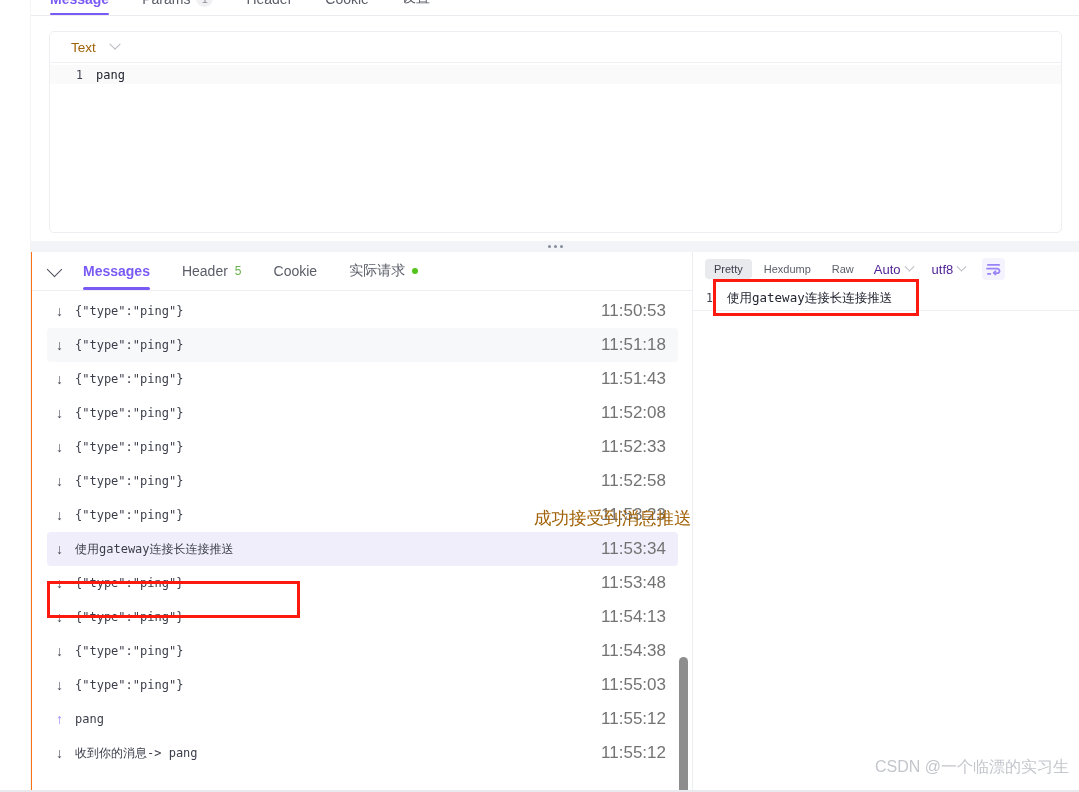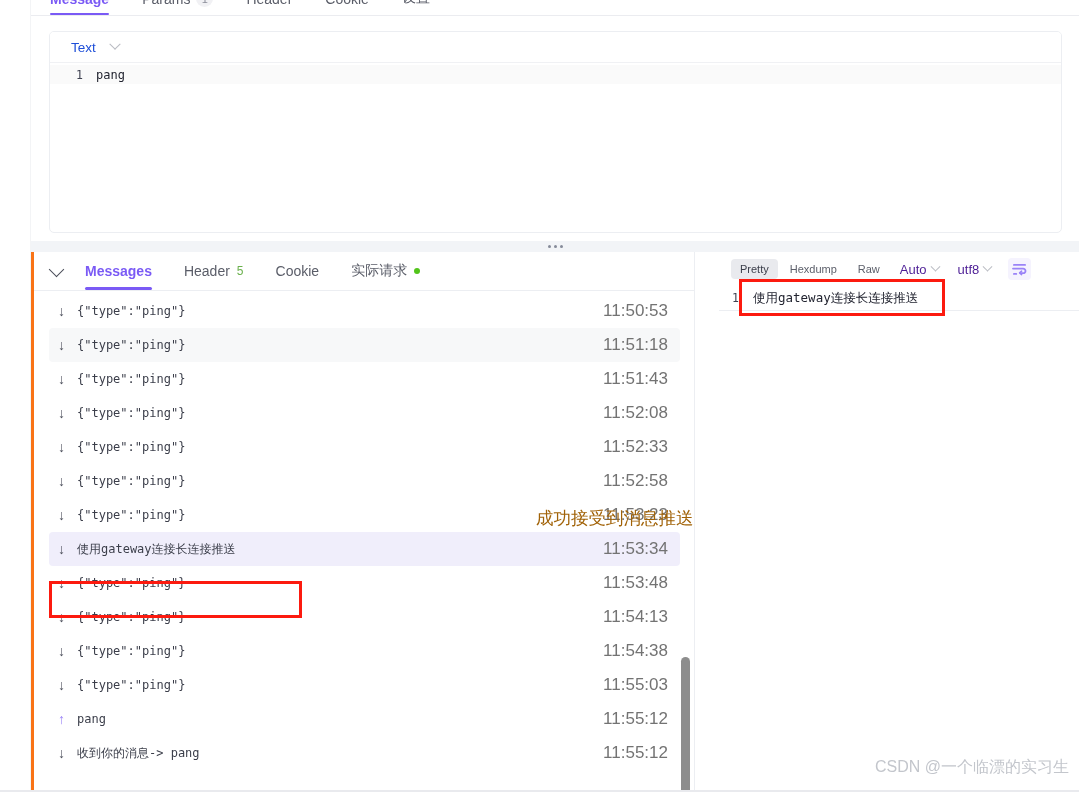--- a/index.html
+++ b/index.html
@@ -73,21 +73,21 @@
   .editor-toolbar {
     height: 31px;
     display: flex;
     align-items: center;
     padding-left: 21px;
     border-bottom: 1px solid #f0f1f4;
     background: #ffffff;
   }
   .format-select {
     display: flex; align-items: center; gap: 15px;
-    font-size: 13.5px; color: #1d4ed8;
+    font-size: 13.5px; color: #a16207;
     cursor: pointer;
   }
   .chev {
     display: inline-block;
     width: 8px; height: 8px;
     border-right: 1.4px solid #b9bbc2;
     border-bottom: 1.4px solid #b9bbc2;
     transform: rotate(45deg) translate(-2px,-2px);
   }
   .code-area { background: #ffffff; padding-top: 2px; }
@@ -127,23 +127,22 @@
     width: 3px; height: 3px; border-radius: 50%;
     background: #868b99; display: block;
   }
 
   
   .lower {
     position: absolute;
     left: 31px; top: 252px;
     width: 1048px; height: 540px;
     background: #ffffff;
-    border-left: 3px solid #f97316;
-    display: flex;
-    gap: 24px;
+    border-left: 1px solid #f97316;
+    display: flex;
   }
   .left-pane {
     width: 661px;
     height: 100%;
     position: relative;
     border-right: 1px solid #eceef2;
     background: #ffffff;
   }
   .right-pane {
     flex: 1;

